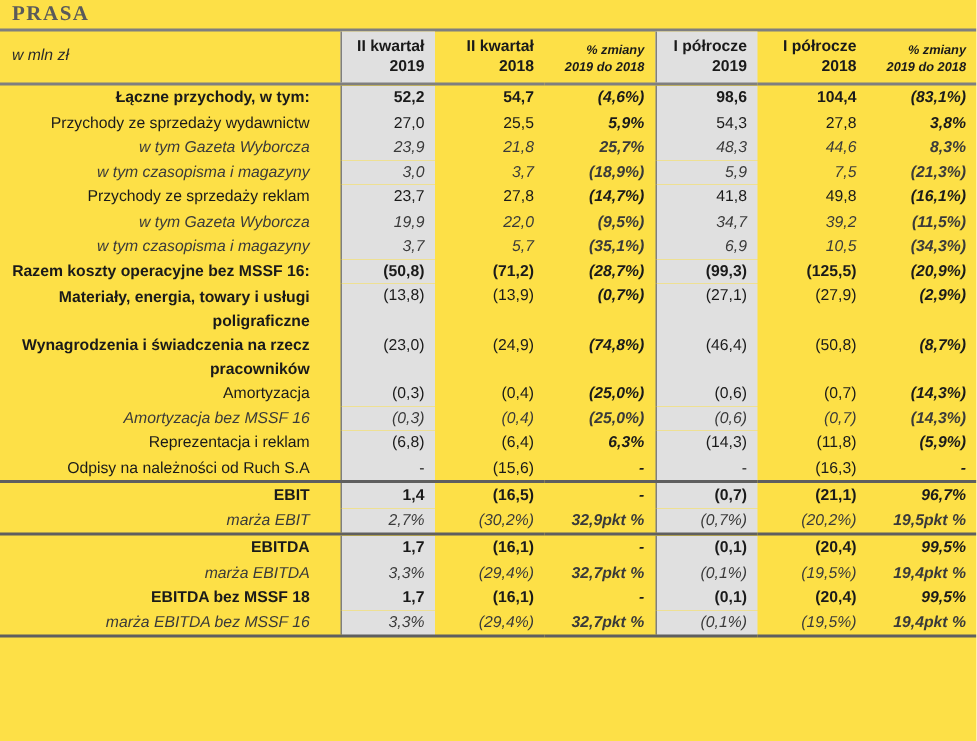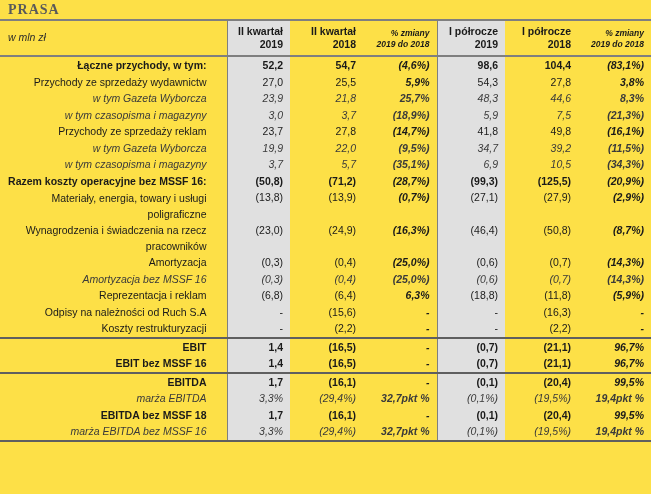--- a/index.html
+++ b/index.html
@@ -51,21 +51,21 @@
 
   tr.sec td  { border-top:2px solid var(--rule_dark,#646464); }
   tr.last td { border-bottom:2px solid var(--rule_dark,#646464); }
 
   tr.bold td       { font-weight:bold; }
   tr.bolditalic td { font-weight:bold; }
   tr.italic td     { font-style:italic; color:#3a3a3a; }
   td.pctcol        { font-style:italic;font-weight:bold; }
 
   tr.wrap td       { height:auto; }
-  tr.wrap td.label { white-space:normal; line-height:16px; padding-top:0.5px; }
+  tr.wrap td.label { white-space:normal; line-height:16px; padding-top:0.5px;font-weight:bold; }
 </style>
 </head>
 <body>
 
 <div class="page">
   <div class="title">PRASA</div>
   <table class="fin">
     <colgroup>
       <col class="c-label">
         <col class="c-q19">
@@ -165,21 +165,21 @@
           <td class="">(13,9)</td>
           <td class="pctcol">(0,7%)</td>
           <td class="shaded vline ">(27,1)</td>
           <td class="">(27,9)</td>
           <td class="pctcol">(2,9%)</td>
         </tr>
         <tr class="normal wrap">
           <td class="label ind1">Wynagrodzenia i świadczenia na rzecz pracowników</td>
           <td class="shaded vline ">(23,0)</td>
           <td class="">(24,9)</td>
-          <td class="pctcol">(16,3%)</td>
+          <td class="pctcol">(74,8%)</td>
           <td class="shaded vline ">(46,4)</td>
           <td class="">(50,8)</td>
           <td class="pctcol">(8,7%)</td>
         </tr>
         <tr class="normal">
           <td class="label ind1">Amortyzacja</td>
           <td class="shaded vline ">(0,3)</td>
           <td class="">(0,4)</td>
           <td class="pctcol">(25,0%)</td>
           <td class="shaded vline ">(0,6)</td>
@@ -193,59 +193,50 @@
           <td class="pctcol">(25,0%)</td>
           <td class="shaded vline ">(0,6)</td>
           <td class="">(0,7)</td>
           <td class="pctcol">(14,3%)</td>
         </tr>
         <tr class="normal">
           <td class="label ind1">Reprezentacja i reklam</td>
           <td class="shaded vline ">(6,8)</td>
           <td class="">(6,4)</td>
           <td class="pctcol">6,3%</td>
-          <td class="shaded vline ">(18,8)</td>
+          <td class="shaded vline ">(14,3)</td>
           <td class="">(11,8)</td>
           <td class="pctcol">(5,9%)</td>
         </tr>
         <tr class="normal">
           <td class="label ind1">Odpisy na należności od Ruch S.A</td>
           <td class="shaded vline ">-</td>
           <td class="">(15,6)</td>
           <td class="pctcol">-</td>
           <td class="shaded vline ">-</td>
           <td class="">(16,3)</td>
-          <td class="pctcol">-</td>
-        </tr>
-        <tr class="normal">
-          <td class="label ind1">Koszty restrukturyzacji</td>
-          <td class="shaded vline ">-</td>
-          <td class="">(2,2)</td>
-          <td class="pctcol">-</td>
-          <td class="shaded vline ">-</td>
-          <td class="">(2,2)</td>
           <td class="pctcol">-</td>
         </tr>
         <tr class="bold sec">
           <td class="label ind0">EBIT</td>
           <td class="shaded vline ">1,4</td>
           <td class="">(16,5)</td>
           <td class="pctcol">-</td>
           <td class="shaded vline ">(0,7)</td>
           <td class="">(21,1)</td>
           <td class="pctcol">96,7%</td>
         </tr>
-        <tr class="bolditalic">
-          <td class="label ind0">EBIT bez MSSF 16</td>
-          <td class="shaded vline ">1,4</td>
-          <td class="">(16,5)</td>
-          <td class="pctcol">-</td>
-          <td class="shaded vline ">(0,7)</td>
-          <td class="">(21,1)</td>
-          <td class="pctcol">96,7%</td>
+        <tr class="italic">
+          <td class="label ind0">marża EBIT</td>
+          <td class="shaded vline ">2,7%</td>
+          <td class="">(30,2%)</td>
+          <td class="pctcol">32,9pkt %</td>
+          <td class="shaded vline ">(0,7%)</td>
+          <td class="">(20,2%)</td>
+          <td class="pctcol">19,5pkt %</td>
         </tr>
         <tr class="bold sec">
           <td class="label ind0">EBITDA</td>
           <td class="shaded vline ">1,7</td>
           <td class="">(16,1)</td>
           <td class="pctcol">-</td>
           <td class="shaded vline ">(0,1)</td>
           <td class="">(20,4)</td>
           <td class="pctcol">99,5%</td>
         </tr>

